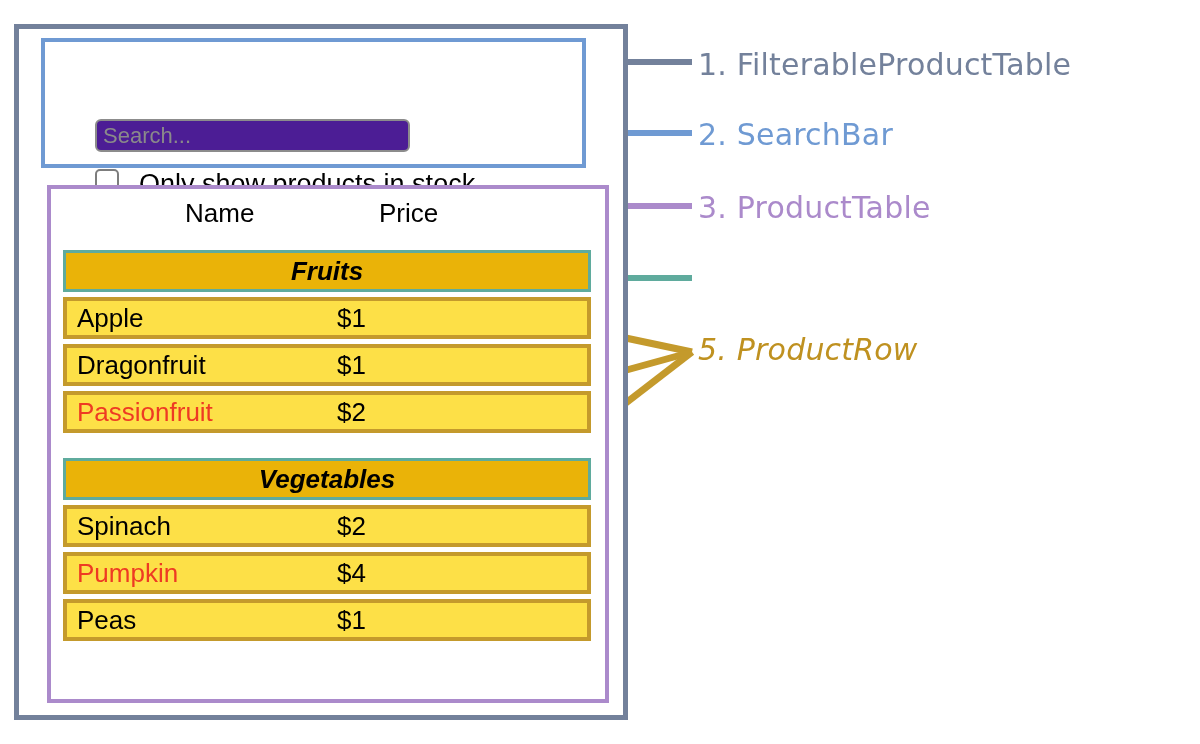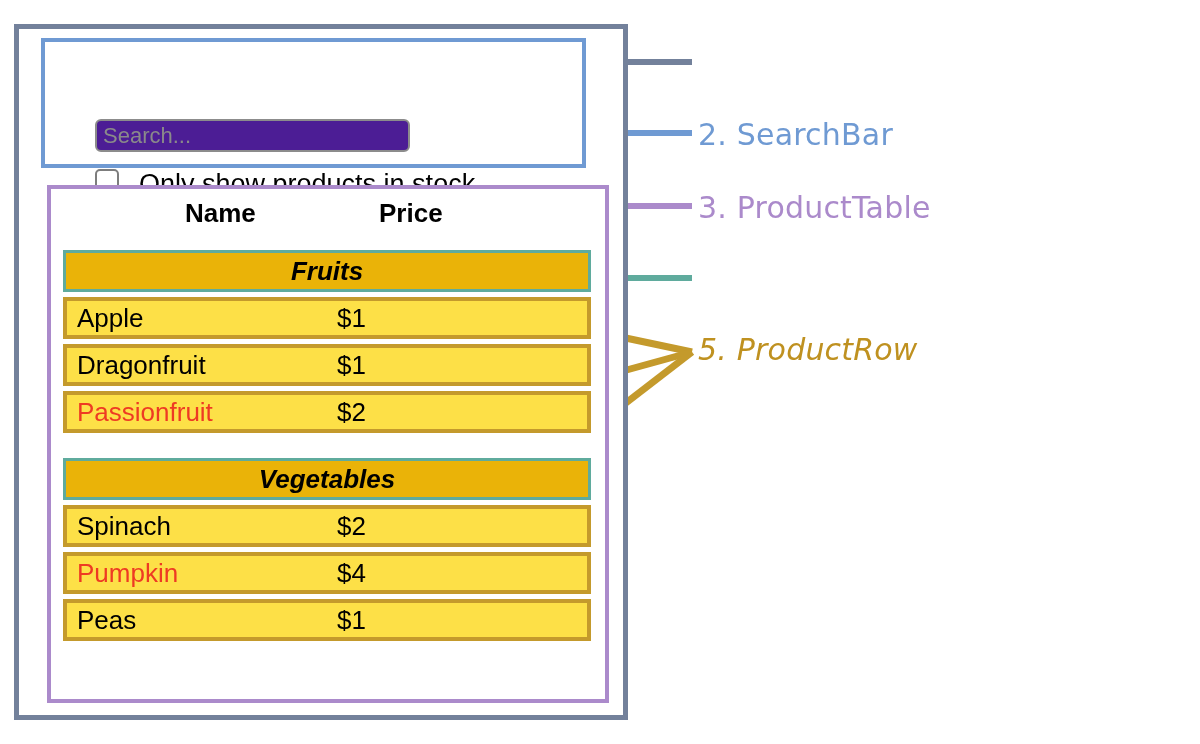--- a/index.html
+++ b/index.html
@@ -111,21 +111,21 @@
     background: #ffffff;
   }
 
   .table-head {
     position: absolute;
     left: 0;
     top: 9px;
     width: 100%;
     height: 38px;
     display: flex;
-    font-weight: bold;
+    font-weight: normal;
     font-size: 26px;
     color: #000000;
     font-family: "Liberation Sans", sans-serif;
   }
   .th-name { position: absolute; left: 134px; top: 0; }
   .th-price { position: absolute; left: 328px; top: 0; }
 
   .rows {
     position: absolute;
     left: 12px;
@@ -268,17 +268,18 @@
       </div>
 
       <div class="product-row">
         <span class="cell-name">Peas</span>
         <span class="cell-price">$1</span>
       </div>
 
     </div>
   </div>
 
+  <div class="legend-label lg1">1. FilterableProductTable</div>
   <div class="legend-label lg2">2. SearchBar</div>
   <div class="legend-label lg3">3. ProductTable</div>
   <div class="legend-label lg5">5. ProductRow</div>
 
 </div>
 
 </body></html>

